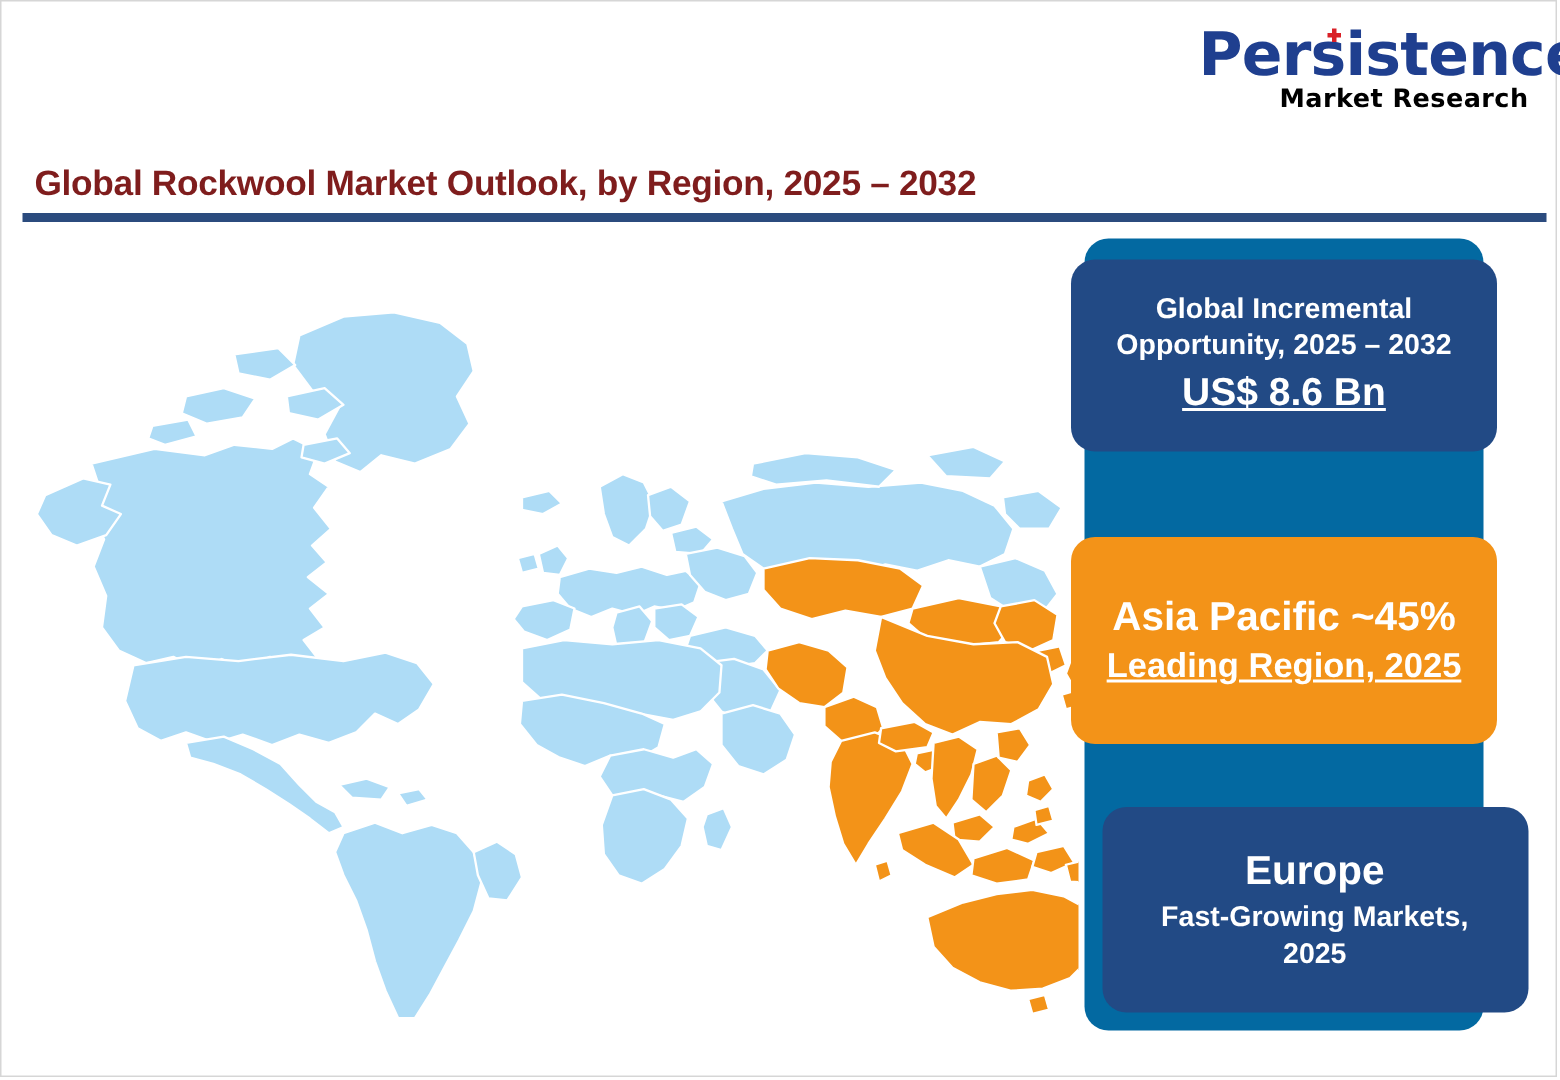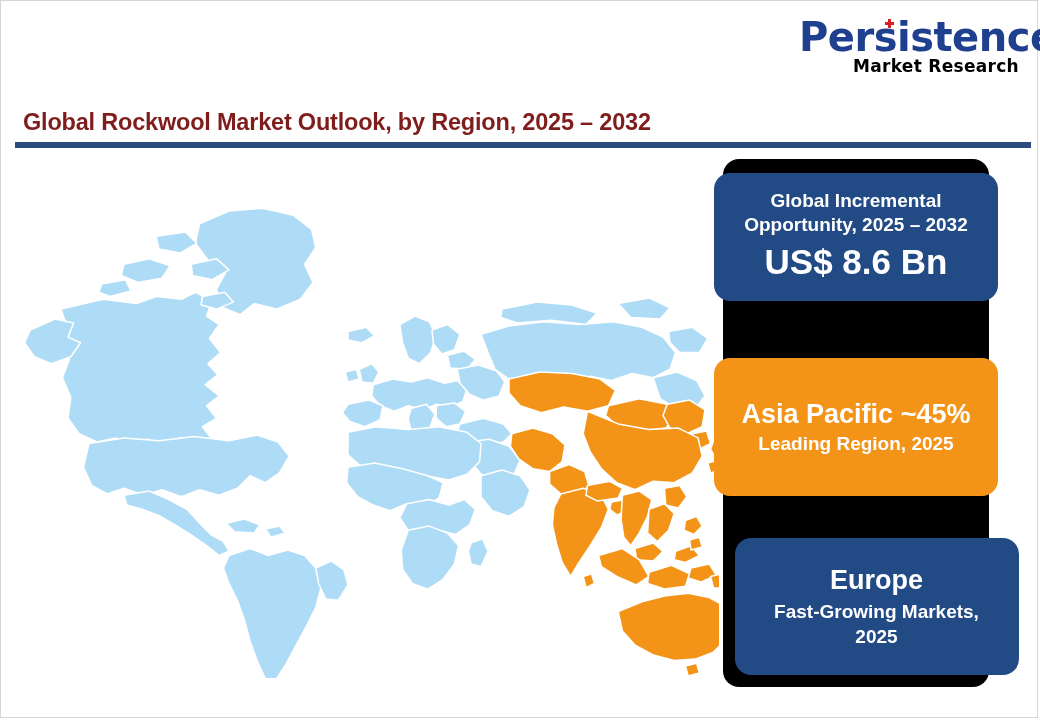--- a/index.html
+++ b/index.html
@@ -41,39 +41,39 @@
     position:absolute;left:14px;top:141px;width:1016px;height:6px;background:#2B4B7E;
   }
 
   
   .map-wrap{position:absolute;left:18px;top:158px;width:700px;height:520px;}
   .map-wrap svg{width:100%;height:100%;display:block;}
 
   
   .panel{
     position:absolute;left:722px;top:158px;width:266px;height:528px;
-    background:#000000;border-radius:16px;
+    background:#0369a1;border-radius:16px;
     display:flex;flex-direction:column;align-items:center;
     padding:12px 0;box-sizing:border-box;
   }
   .card{
     width:284px;border-radius:16px;color:#ffffff;text-align:center;
     display:flex;flex-direction:column;align-items:center;justify-content:center;
     box-sizing:border-box;padding:8px 12px;
   }
   .card-navy{background:#224A85;}
   .card-orange{background:#F39318;}
   .card1{height:134px;margin-top:2px;}
   .card2{height:144px;margin-top:57px;}
   .card3{height:144px;margin-top:42px;margin-left:41px;}
 
   .c-line{font-size:19px;font-weight:bold;line-height:1.3;}
-  .c-big{font-size:35px;font-weight:bold;line-height:1.35;}
+  .c-big{font-size:26px;font-weight:bold;line-height:1.35;text-decoration:underline;}
   .c-big-o{font-size:27px;font-weight:bold;line-height:1.3;}
-  .c-sub{font-size:19px;font-weight:bold;line-height:1.3;}
+  .c-sub{font-size:23px;font-weight:bold;line-height:1.3;text-decoration:underline;}
   .c-euro{font-size:27px;font-weight:bold;line-height:1.35;}
   .c-euro-sub{font-size:19px;font-weight:bold;line-height:1.35;}
 
   
   .source{
     position:absolute;left:0;top:686px;width:700px;text-align:center;
     font-size:13.5px;color:#3f3f3f;
   }
   .source a{color:#2E74B5;text-decoration:underline;}
 </style>

